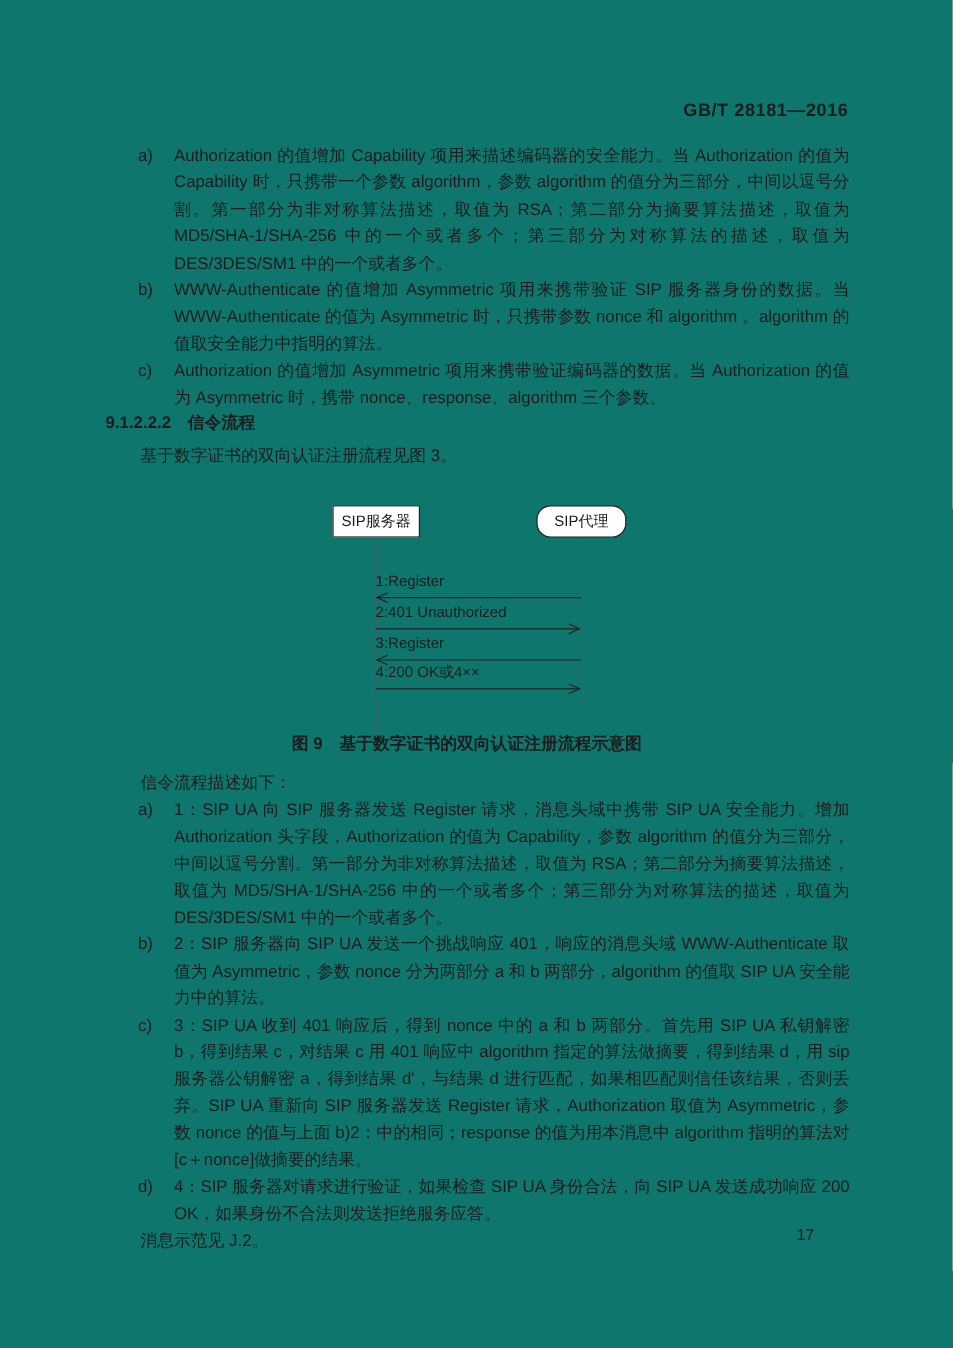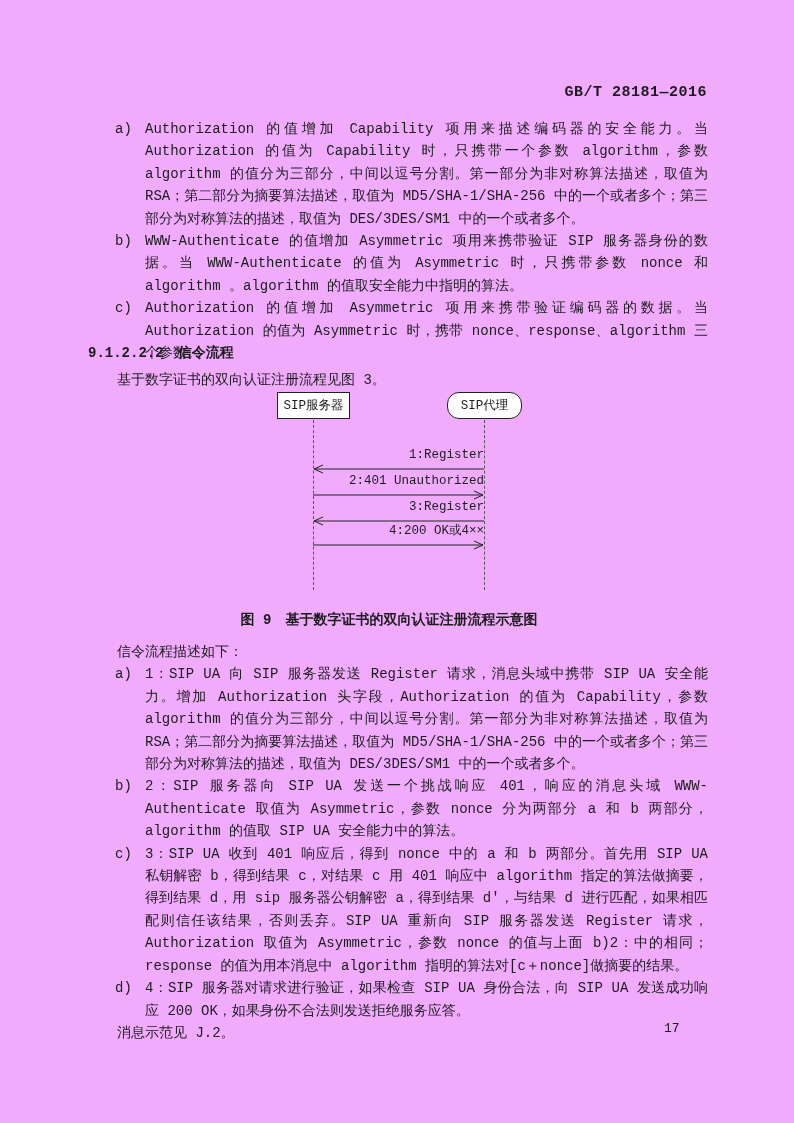--- a/index.html
+++ b/index.html
@@ -1,20 +1,20 @@
 <!DOCTYPE html>
 <html><head>
 <meta charset="utf-8">
 <style>
   html,body { margin:0; padding:0; background:#ffffff; }
   .page {
     position:relative;
     width:794px; height:1123px;
-    background:#f0abfc;
-    font-family:Liberation Mono, monospace;
+    background:#0f766e;
+    font-family:Liberation Sans, sans-serif;
     color:#1c1c1c;
     overflow:hidden;
   }
   .doc-header {
     position:absolute; top:84px; right:87px;
     font-weight:bold; font-size:15px; letter-spacing:0.5px;
     white-space:nowrap;
   }
   .text-block {
     position:absolute; left:88px; width:620px;
@@ -25,38 +25,38 @@
   .li-label { flex:none; width:30px; margin-left:27px; }
   .li-text { flex:1; text-align:justify; }
   .section-head {
     position:absolute; top:344px; left:88px;
     font-weight:bold; font-size:14px; white-space:nowrap;
   }
   .section-num { margin-right:14px; }
   .section-lead {
     position:absolute; top:371px; left:117px; font-size:14px; white-space:nowrap;
   }
-  .figure { position:absolute; top:392px; left:0; width:658px; height:205px; }
+  .figure { position:absolute; top:421px; left:0; width:658px; height:205px; }
   .actor {
     position:absolute; height:27px; box-sizing:border-box;
     border:1.5px solid #222; background:#fefefe;
     display:flex; align-items:center; justify-content:center;
     font-size:12.5px; white-space:nowrap;
   }
   #actor-server { left:277px; top:0; width:73px; }
   #actor-agent  { left:447px; top:0; width:75px;border-radius:12px; }
   .lifeline {
     position:absolute; top:28px; height:170px; width:0;
     border-left:1px dashed #555;
   }
   #lifeline-server { left:313px; }
   #lifeline-agent  { left:484px; }
   .msg { position:absolute; left:313px; width:171px; }
   .msg-label {
-    display:block; text-align:right;
+    display:block; text-align:left;
     font-size:12.5px; line-height:13px; margin-bottom:2px; white-space:nowrap;
   }
   .msg svg { display:block; }
   .fig-caption {
     position:absolute; top:611px; left:0; width:778px;
     text-align:center; font-weight:bold; font-size:14px;
   }
   #flow-block { top:641px; }
   .flow-lead { margin-left:29px; }
   .flow-footer { margin-left:29px; }

